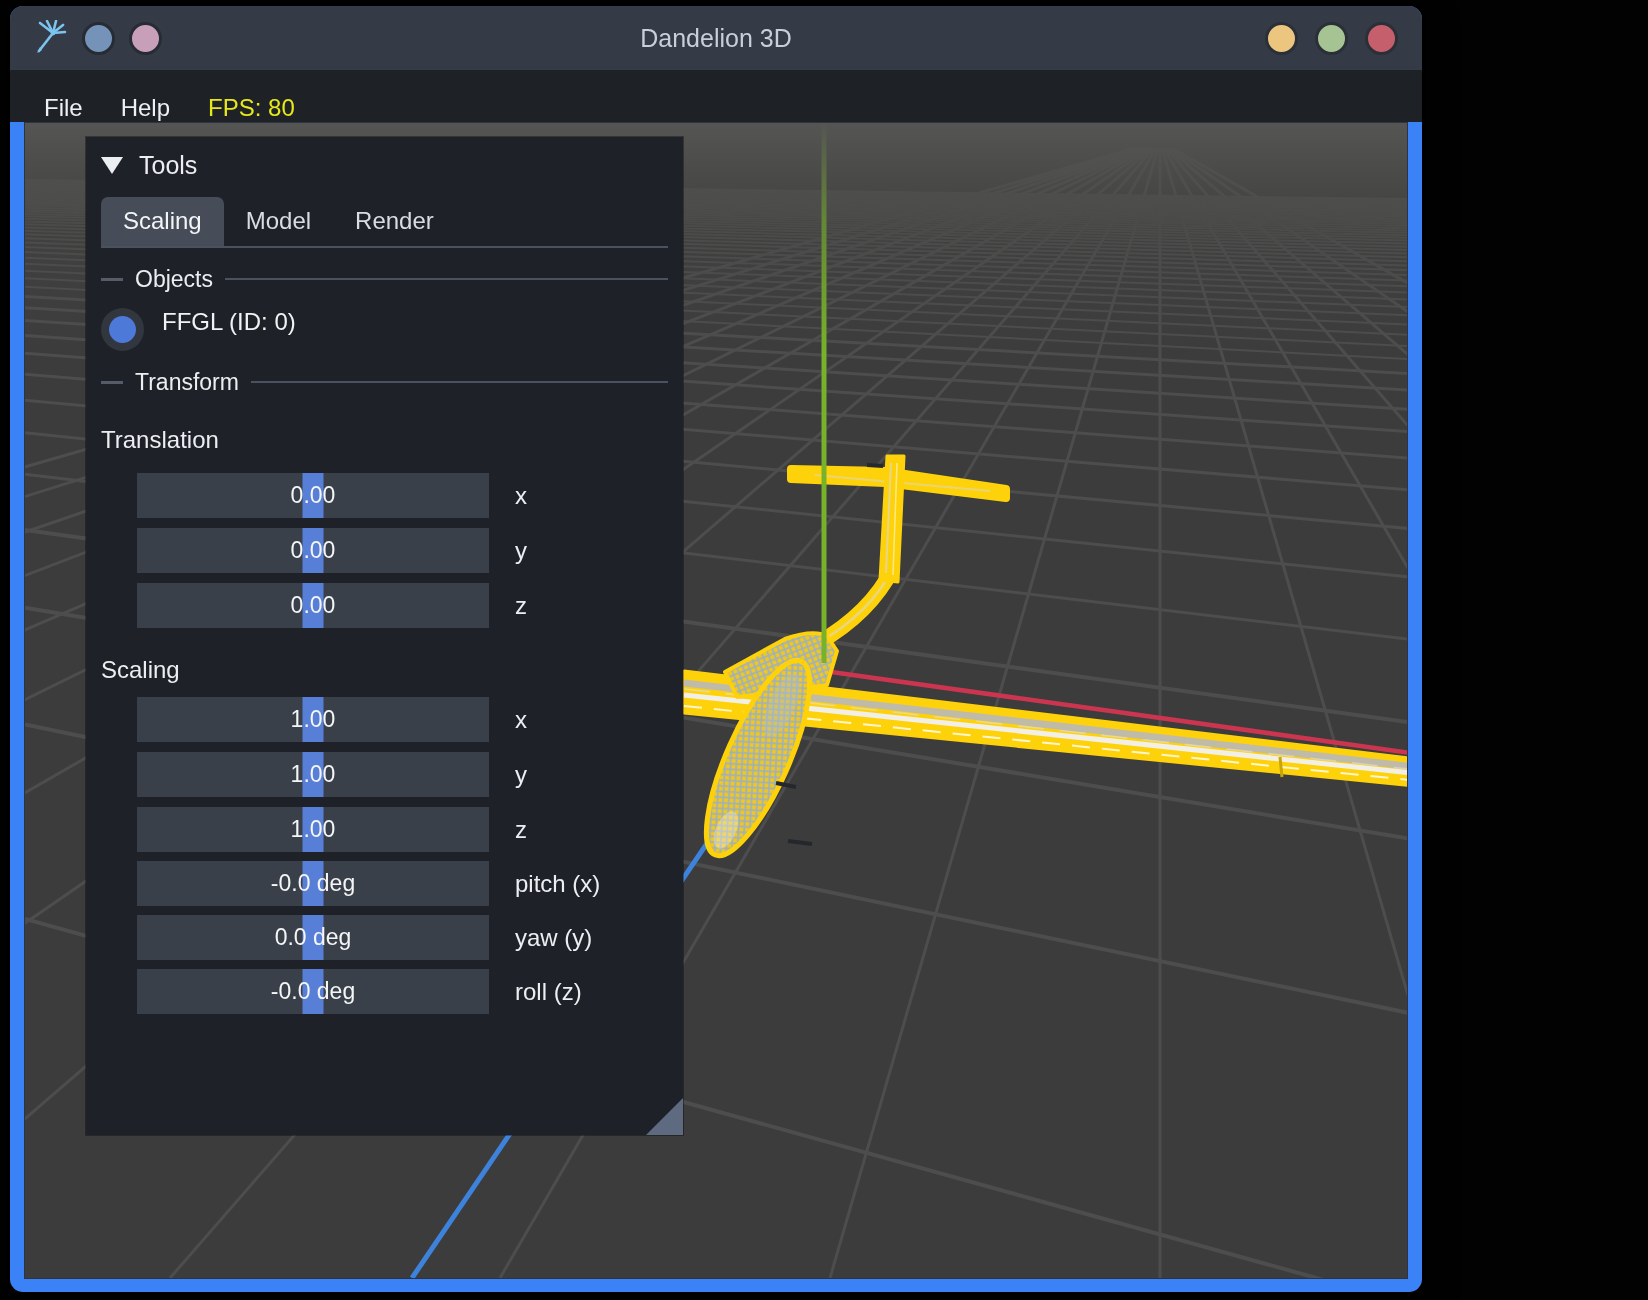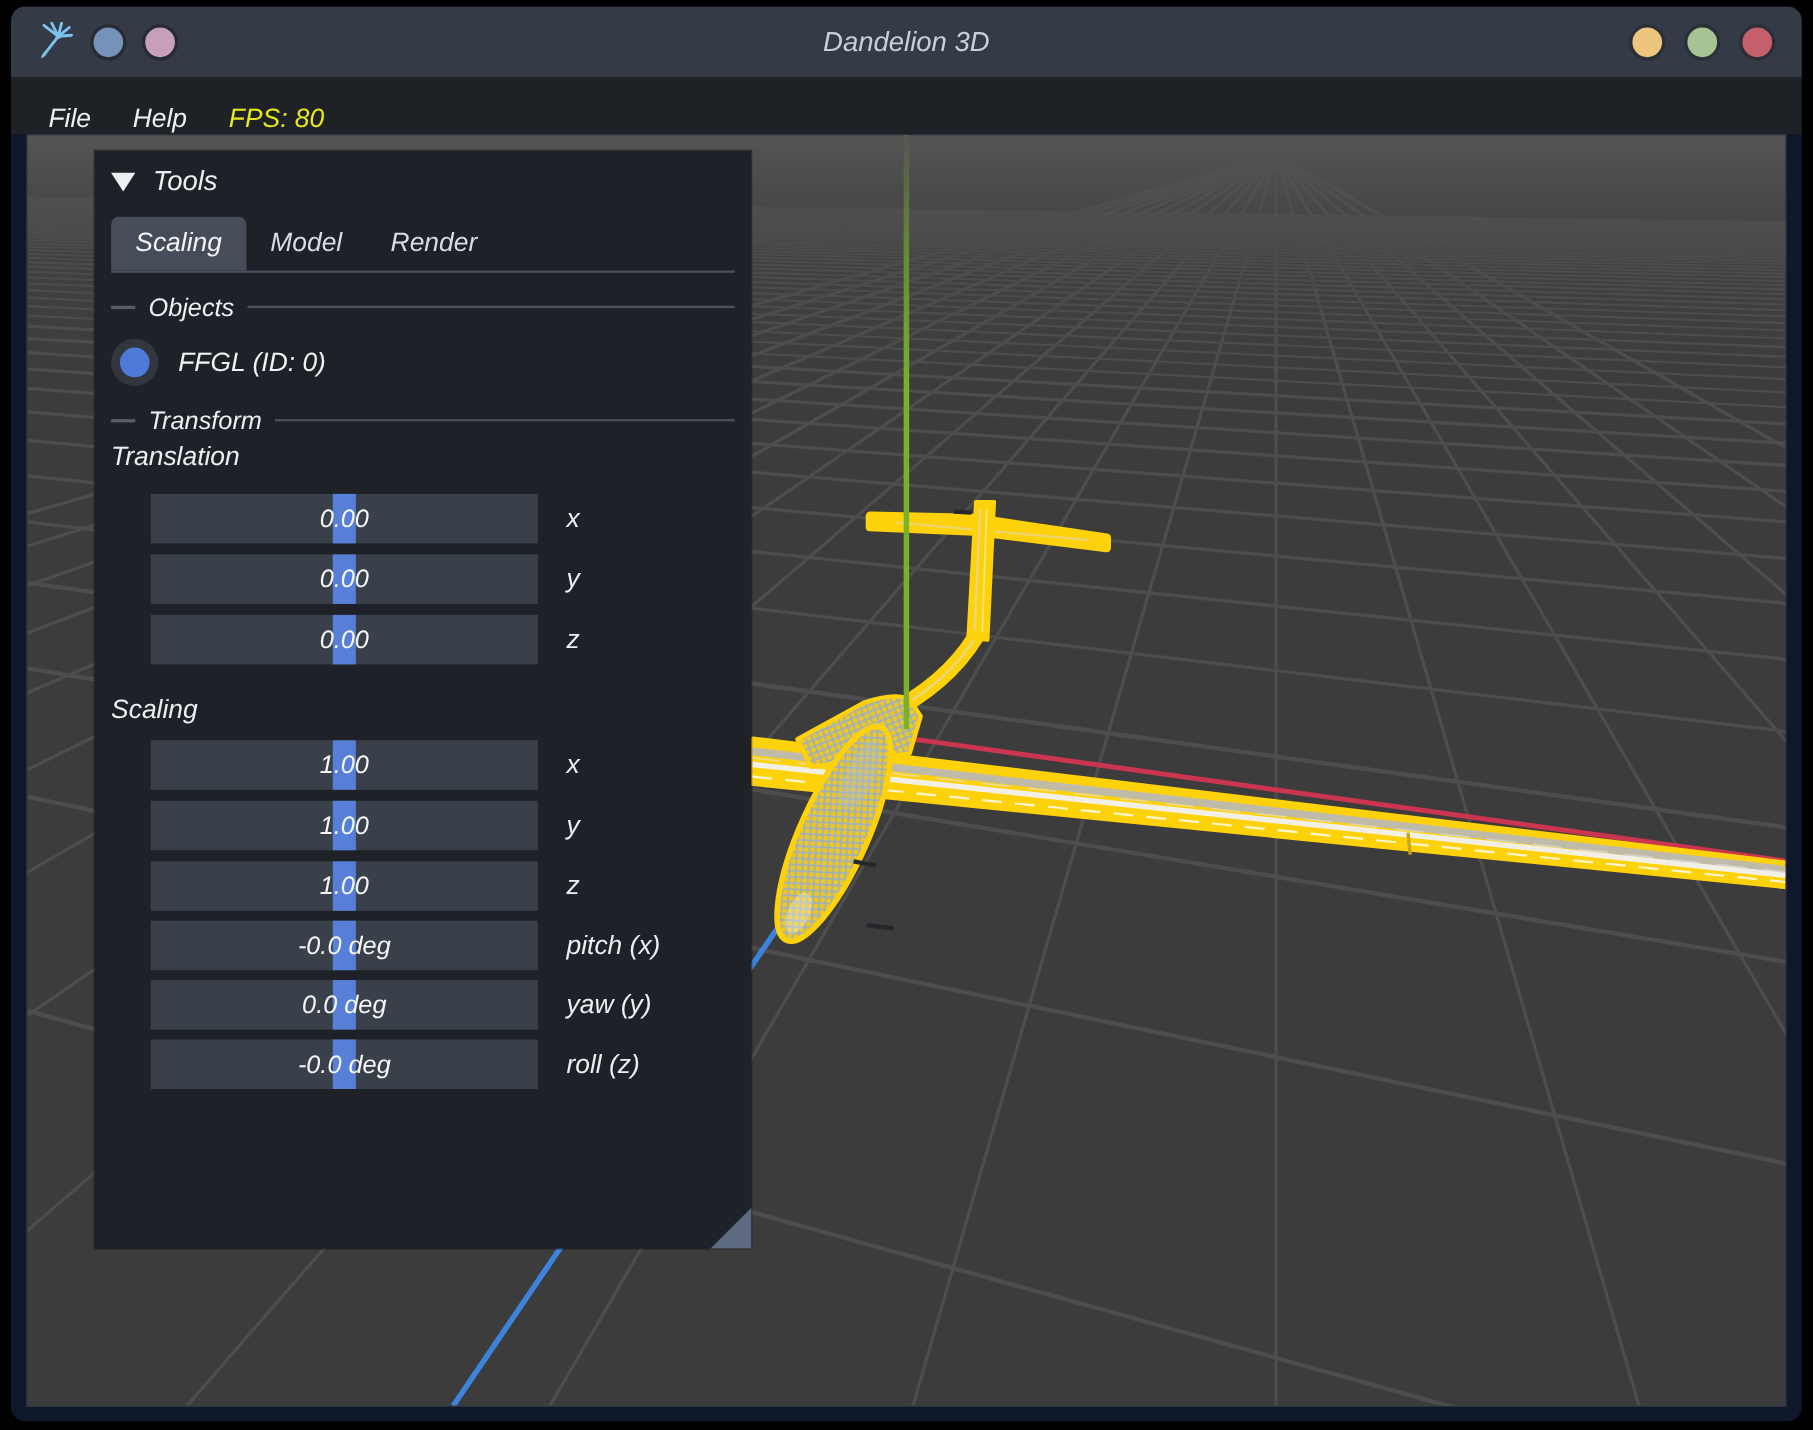--- a/index.html
+++ b/index.html
@@ -1,20 +1,20 @@
 <!DOCTYPE html>
 <html><head>
 <meta charset="utf-8">
 <style>
   html,body{margin:0;padding:0;background:#020202;font-family:"Liberation Sans","DejaVu Sans",sans-serif;}
   #stage{position:relative;width:1648px;height:1300px;background:#020202;overflow:hidden;}
 
   
-  .window{position:absolute;left:10px;top:6px;width:1628px;height:1286px;background:#0f172a;
-    border-radius:13px;box-shadow:0 0 0 3px rgba(0,0,0,.6),0 10px 34px rgba(0,0,0,.75);overflow:hidden;font-style:italic;}
+  .window{position:absolute;left:10px;top:6px;width:1412px;height:1286px;background:#3b82f6;
+    border-radius:13px;box-shadow:0 0 0 3px rgba(0,0,0,.6),0 10px 34px rgba(0,0,0,.75);overflow:hidden;}
 
   
   .titlebar{position:relative;height:64px;background:#343a46;display:flex;align-items:center;}
   .tb-left{position:absolute;left:22px;top:0;height:64px;display:flex;align-items:center;gap:14px;}
   .app-icon{width:36px;height:36px;}
   .tb-circle{width:27px;height:27px;border-radius:50%;border:3px solid #272c34;box-sizing:content-box;}
   .tb-circle.blue{background:#7593b8;}
   .tb-circle.pink{background:#c79fb9;}
   .tb-title{position:absolute;left:0;right:0;text-align:center;color:#c9cfd9;font-size:25px;line-height:64px;}
   .tb-right{position:absolute;right:24px;top:0;height:64px;display:flex;align-items:center;gap:17px;}
@@ -38,26 +38,26 @@
     box-shadow:0 0 0 1px rgba(0,0,0,.35);padding:0 15px;box-sizing:border-box;}
   .p-header{margin-top:12px;height:32px;display:flex;align-items:center;gap:16px;color:#eceef1;font-size:25px;}
   .tri-down{width:0;height:0;border-left:11px solid transparent;border-right:11px solid transparent;border-top:17px solid #eceef1;}
   .tabs{margin-top:14px;height:53px;display:flex;align-items:flex-end;border-bottom:2px solid #4a5160;box-sizing:border-box;}
   .tab{font-size:24px;color:#d9dde2;padding:10px 22px 11px 22px;cursor:default;}
   .tab.active{background:#464c58;border-radius:7px 7px 0 0;color:#f2f4f6;}
   .sep{display:flex;align-items:center;height:30px;color:#eceef1;font-size:23px;}
   .sep .dash{width:22px;height:3px;background:#555c68;margin-right:12px;flex:none;}
   .sep .line{flex:1;height:2px;background:#4a5160;margin-left:12px;}
   .sep1{margin-top:16px;} .sep2{margin-top:16px;}
-  .radio-row{margin-top:14px;height:43px;display:flex;align-items:center;gap:18px;}
+  .radio-row{margin-top:14px;height:43px;display:flex;align-items:flex-start;gap:18px;}
   .radio{width:43px;height:43px;border-radius:50%;background:#32363e;display:flex;align-items:center;justify-content:center;flex:none;}
   .radio .dot{width:27px;height:27px;border-radius:50%;background:#4d79d8;}
   .radio-label{color:#f0f2f4;font-size:24px;}
   .group-label{color:#eceef1;font-size:24px;height:30px;line-height:30px;}
-  .gl-translation{margin-top:4px;} .gl-scaling{margin-top:26px;height:32px;line-height:32px;} .gl-rotation{margin-top:16px;height:34px;line-height:34px;}
+  .gl-translation{margin-top:28px;} .gl-scaling{margin-top:26px;height:32px;line-height:32px;} .gl-rotation{margin-top:16px;height:34px;line-height:34px;}
   .srow{display:flex;align-items:center;height:45px;}
   .srow.first-t{margin-top:18px;} .srow.first-s{margin-top:11px;} .srow.next{margin-top:10px;} .srow.rnext{margin-top:9px;} .srow.first-r{margin-top:9px;}
   .track{position:relative;width:352px;height:45px;background:#394049;flex:none;margin-left:36px;}
   .handle{position:absolute;left:50%;top:0;transform:translateX(-50%);width:21px;height:45px;background:#587fd7;}
   .val{position:absolute;left:0;right:0;top:0;text-align:center;line-height:45px;color:#f4f5f6;font-size:23px;}
   .axis-label{margin-left:26px;color:#eceef1;font-size:24px;}
   .resize-corner{position:absolute;right:0;bottom:0;width:0;height:0;border-left:37px solid transparent;border-bottom:37px solid #5e6a80;}
 </style>
 </head>
 <body>

